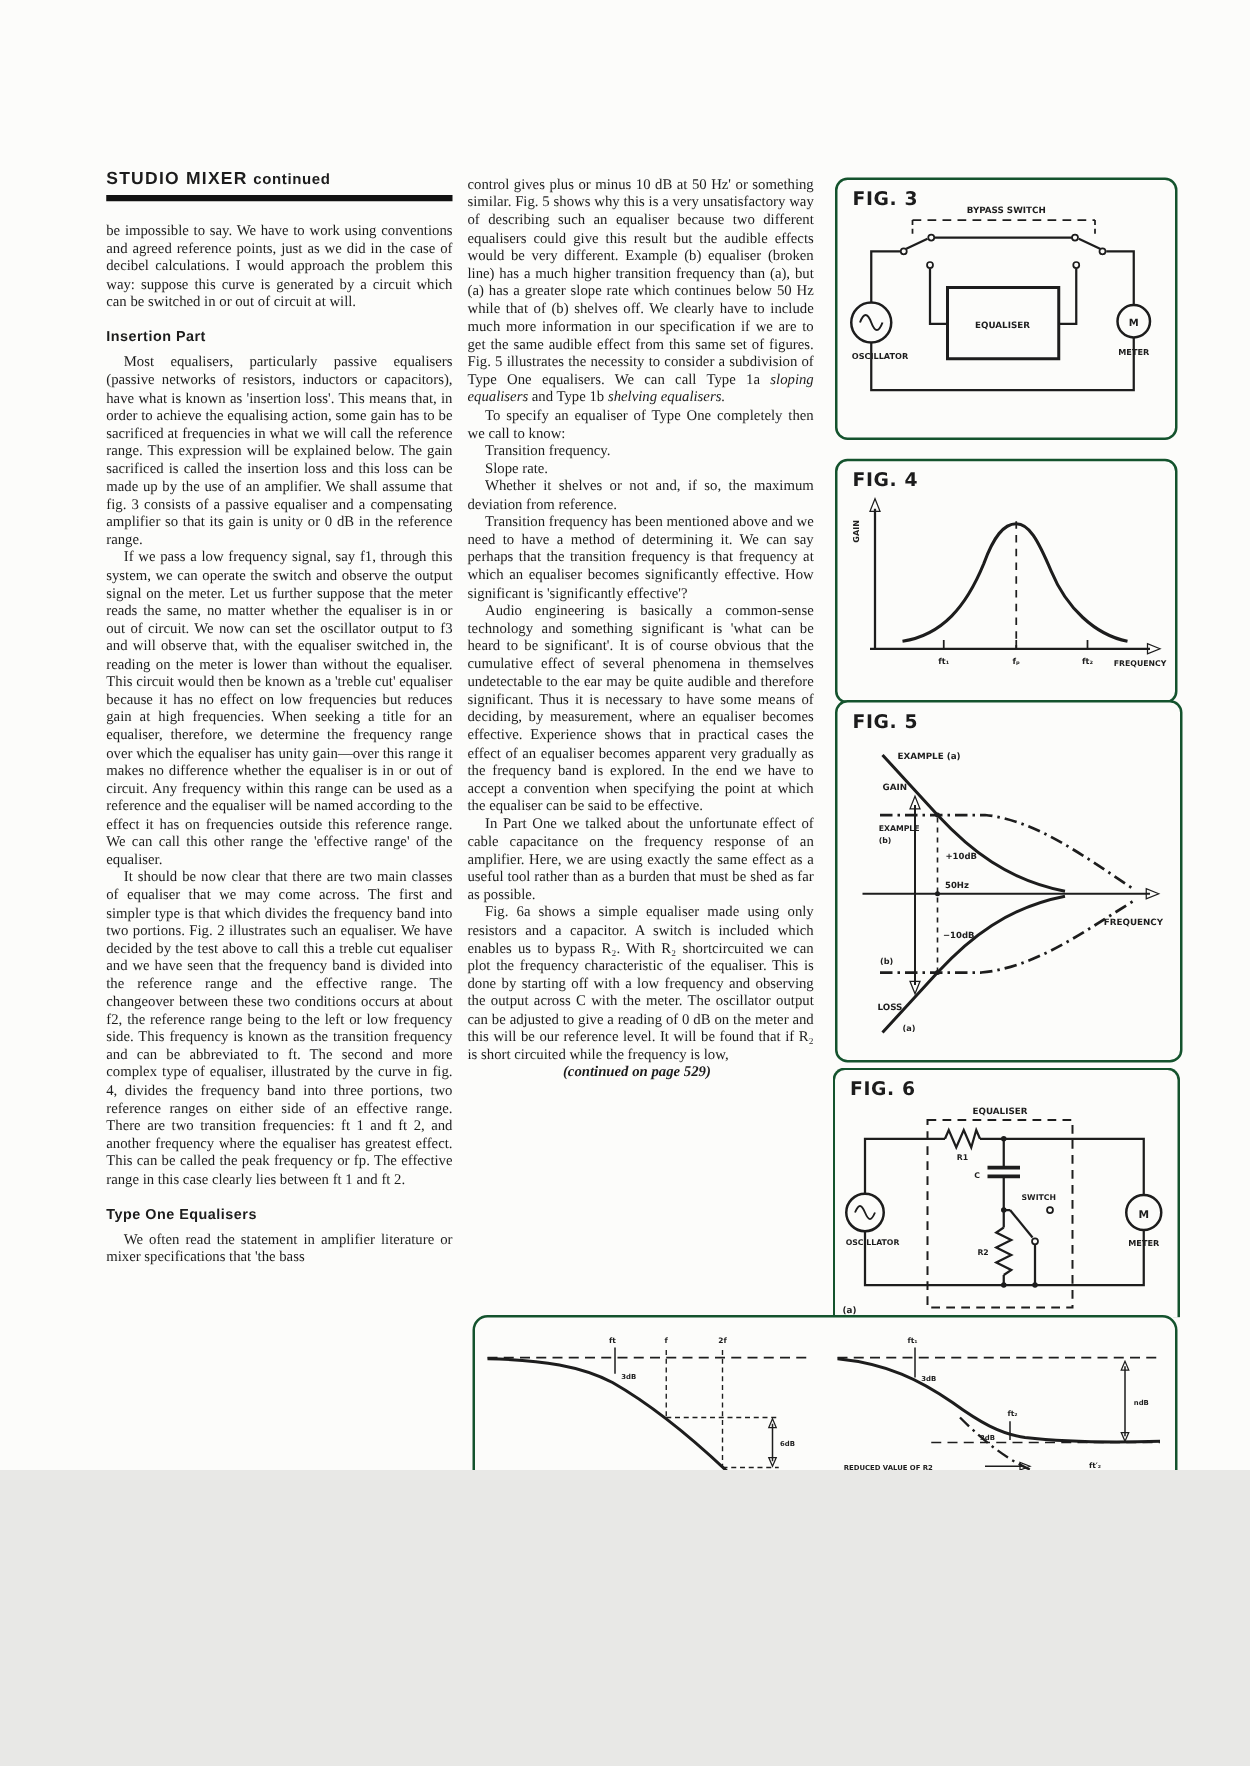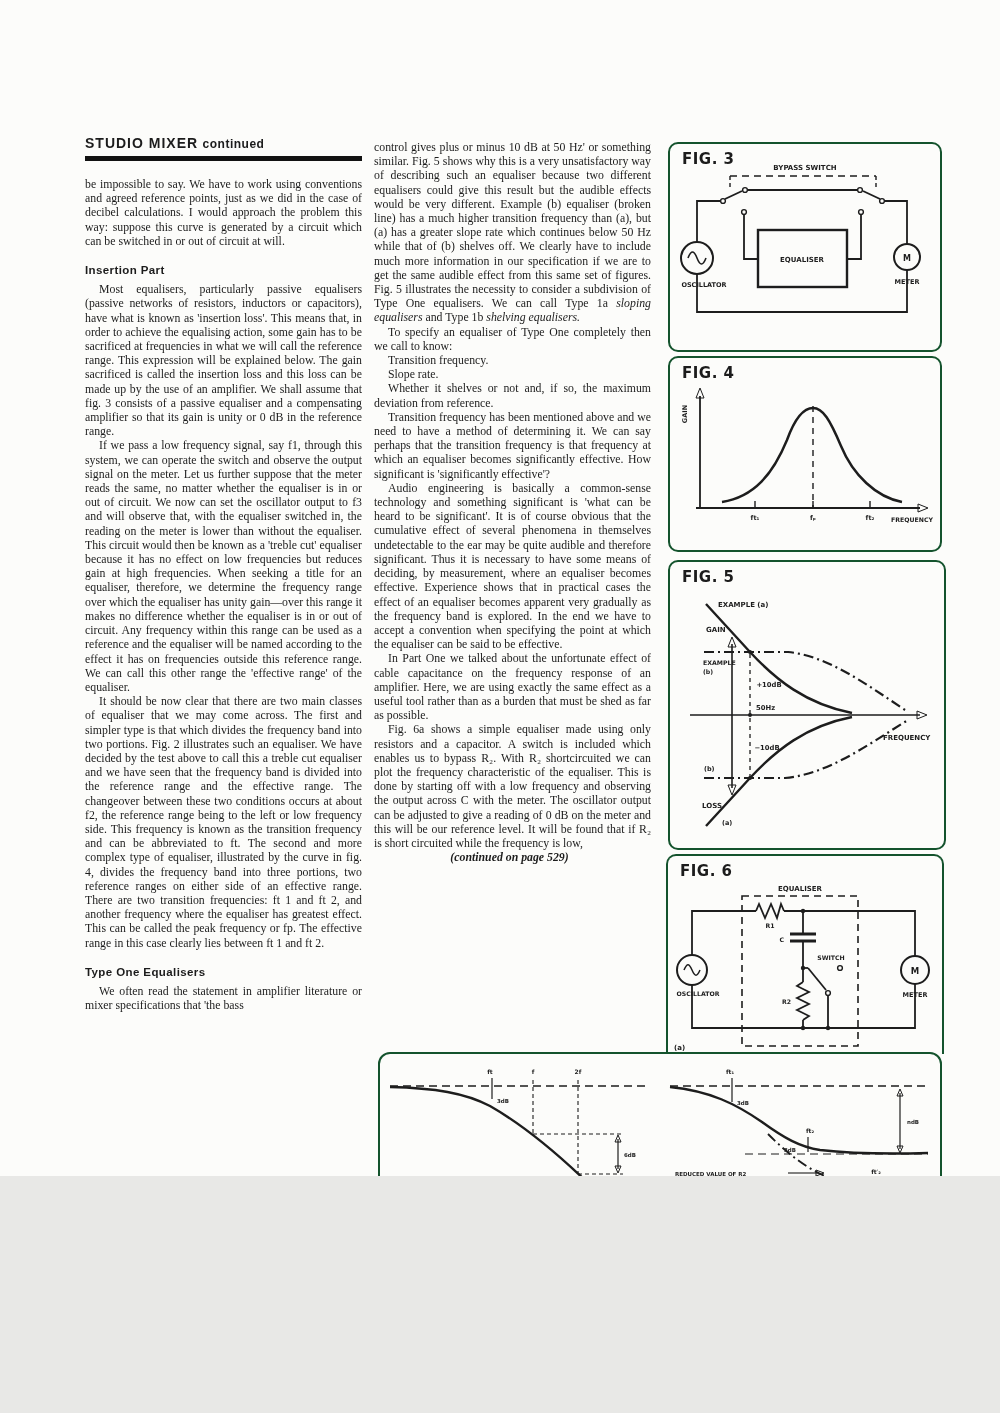--- a/index.html
+++ b/index.html
@@ -23,21 +23,21 @@
   .contnote{font-style:italic;font-weight:bold;text-align:center;margin-top:10px;padding-right:6px;font-family:Liberation Serif, serif;}
   
   .figbox{border:2px solid #14532d;border-radius:10px;background:#fcfcfa;}
   .figlab{position:absolute;left:12px;top:6px;font-family:"DejaVu Sans",sans-serif;
           font-weight:bold;font-size:15px;letter-spacing:.5px;}
   .figbox svg{position:absolute;left:0;top:0;}
   .figbox svg text{font-family:"DejaVu Sans",sans-serif;font-weight:bold;fill:#1d1d1d;}
   .figbox svg path,.figbox svg line,.figbox svg polyline{stroke:#1d1d1d;fill:none;}
   .figbox svg rect{stroke:#1d1d1d;fill:none;}
   #fig3{left:668px;top:142px;width:270px;height:206px;}
-  #fig4{left:668px;top:356px;width:270px;height:192px;}
+  #fig4{left:668px;top:367px;width:270px;height:192px;}
   #fig5{left:668px;top:560px;width:274px;height:286px;}
   #fig6{left:666px;top:854px;width:274px;height:198px;border-bottom:none;border-radius:10px 10px 0 0;}
   #widefig{left:378px;top:1052px;width:560px;height:178px;border-width:2.5px;border-radius:12px;}
   
   #pageno{left:444px;top:1238px;width:100px;text-align:center;font-weight:bold;font-size:12.5px;}
   #watermark{left:0;top:1336px;width:1000px;text-align:center;color:#ef4444;
              font-family:"Liberation Sans","DejaVu Sans",sans-serif;font-size:15px;letter-spacing:.5px;}
 </style>
 </head>
 <body>

